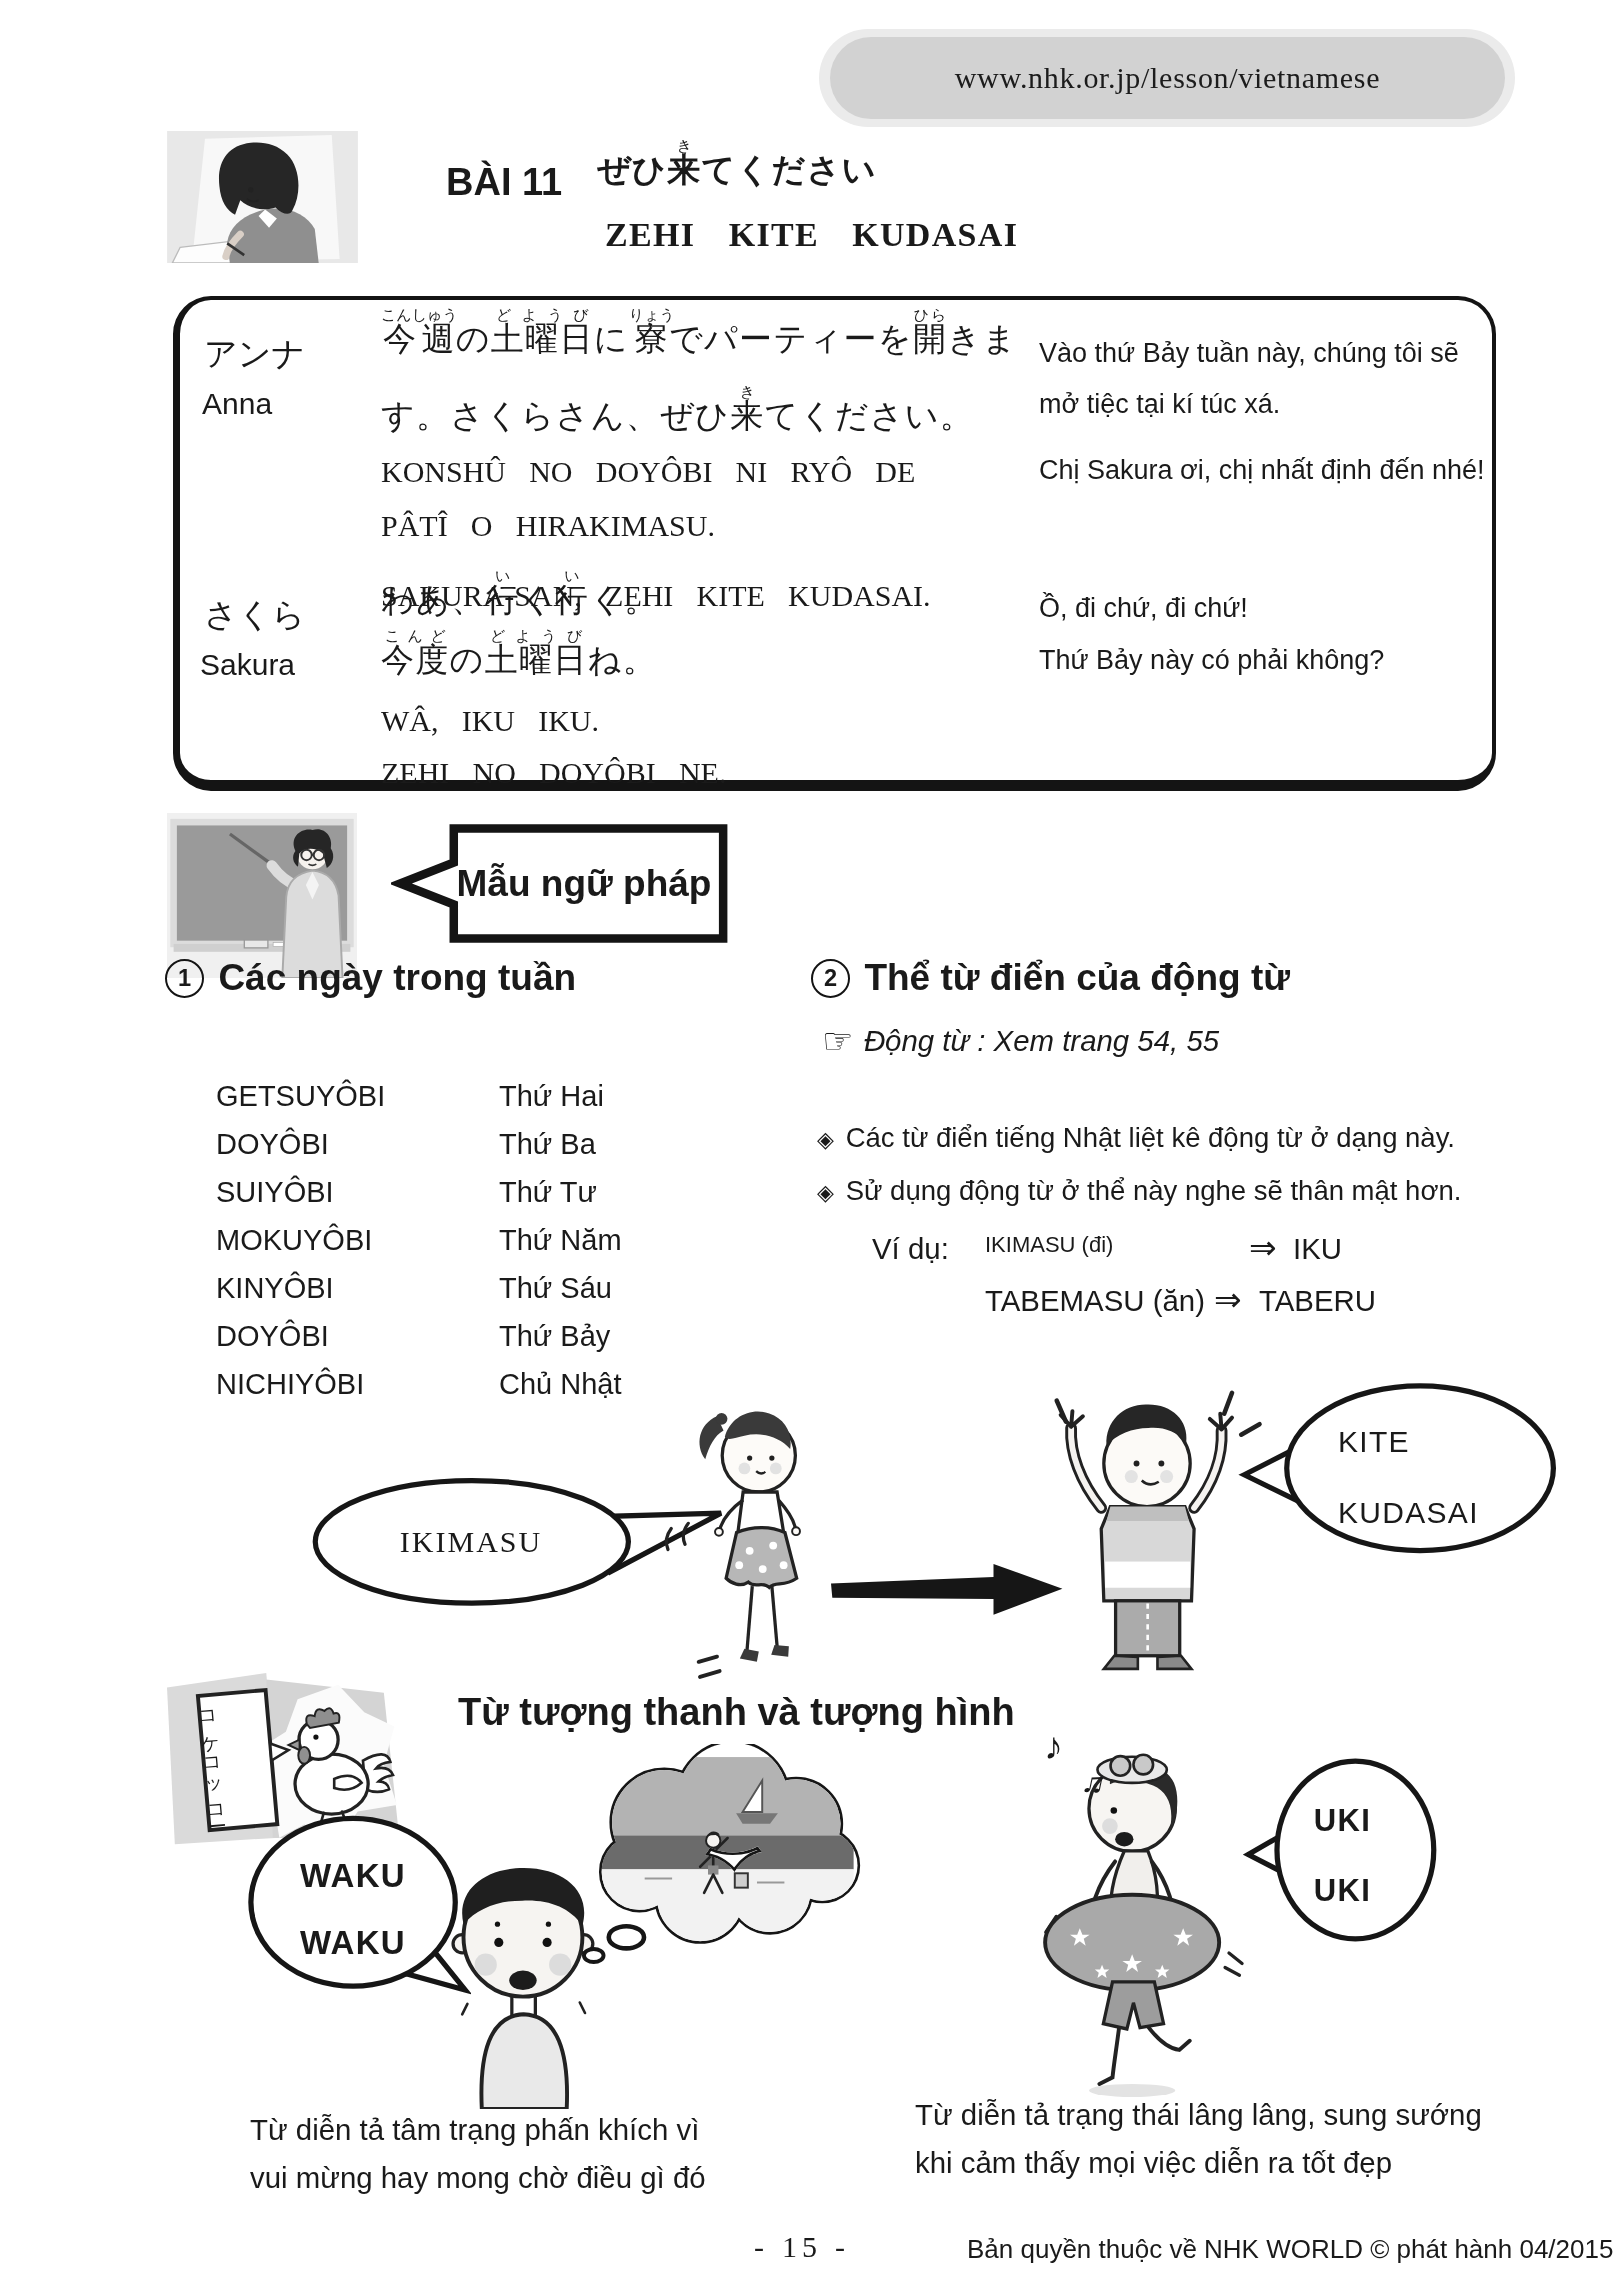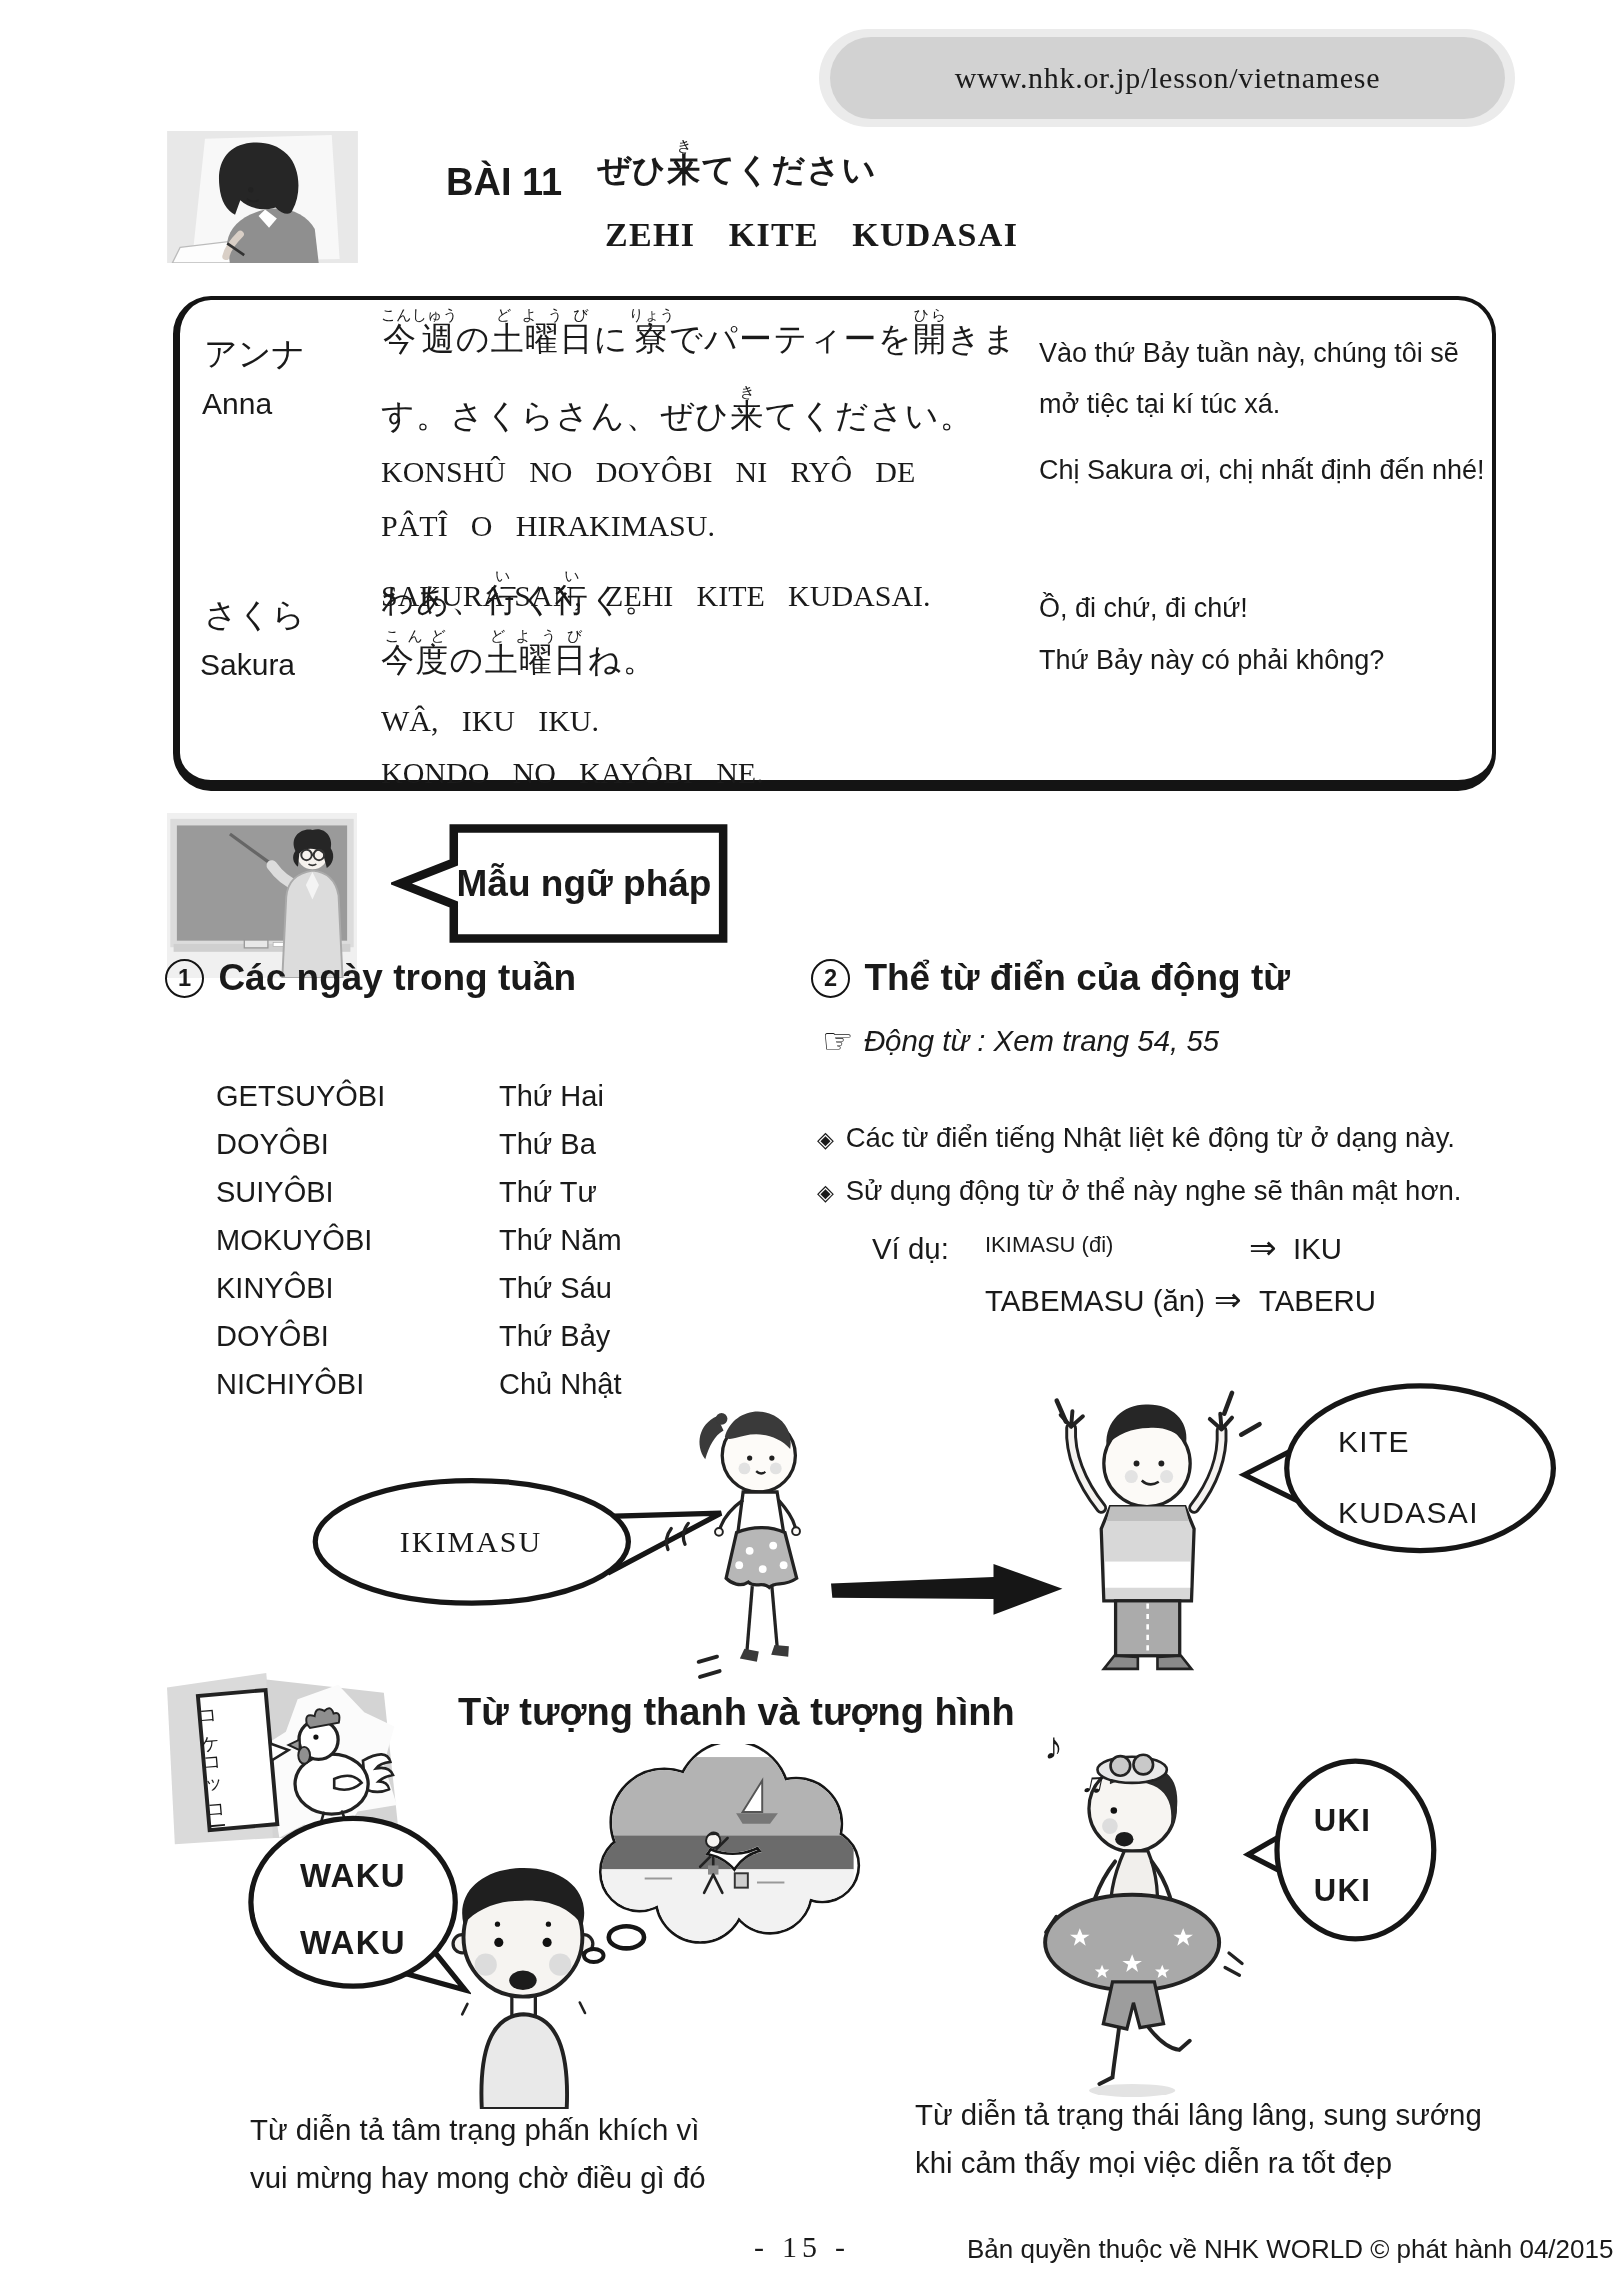--- a/index.html
+++ b/index.html
@@ -143,21 +143,21 @@
   <div class="abs p-anna-r2 roline">PÂTÎ O HIRAKIMASU.</div>
   <div class="abs p-anna-r3 roline">SAKURA-SAN, ZEHI KITE KUDASAI.</div>
   <div class="abs p-anna-v1 viline">Vào thứ Bảy tuần này, chúng tôi sẽ</div>
   <div class="abs p-anna-v2 viline">mở tiệc tại kí túc xá.</div>
   <div class="abs p-anna-v3 viline">Chị Sakura ơi, chị nhất định đến nhé!</div>
   <div class="abs p-sak-jp spk-jp jp">さくら</div>
   <div class="abs p-sak-en spk-en">Sakura</div>
   <div class="abs p-sak-l1 jpline jp"><ruby>わあ、</ruby><ruby>行<rt>い</rt></ruby><ruby>く</ruby><ruby>行<rt>い</rt></ruby><ruby>く。</ruby></div>
   <div class="abs p-sak-l2 jpline jp"><ruby>今度<rt>こんど</rt></ruby><ruby>の</ruby><ruby>土曜日<rt>どようび</rt></ruby><ruby>ね。</ruby></div>
   <div class="abs p-sak-r1 roline">WÂ, IKU IKU.</div>
-  <div class="abs p-sak-r2 roline">KONDO NO KAYÔBI NE.</div>
+  <div class="abs p-sak-r2 roline">ZEHI NO DOYÔBI NE.</div>
   <div class="abs p-sak-v1 viline">Ồ, đi chứ, đi chứ!</div>
   <div class="abs p-sak-v2 viline">Thứ Bảy này có phải không?</div>
 
   <div class="abs teacher-illo">
     <svg width="190" height="165" viewBox="0 0 290 252">
       <rect width="290" height="252" fill="#f0f0f0"></rect>
       <rect x="10" y="14" width="270" height="186" fill="#9a9a9a" stroke="#dcdcdc" stroke-width="10"></rect>
       <rect x="10" y="200" width="270" height="12" fill="#cfcfcf"></rect>
       <rect x="118" y="194" width="36" height="12" fill="#e8e8e8" stroke="#999999" stroke-width="2"></rect>
       <rect x="162" y="198" width="20" height="6" fill="#ffffff" stroke="#aaaaaa" stroke-width="1"></rect>

